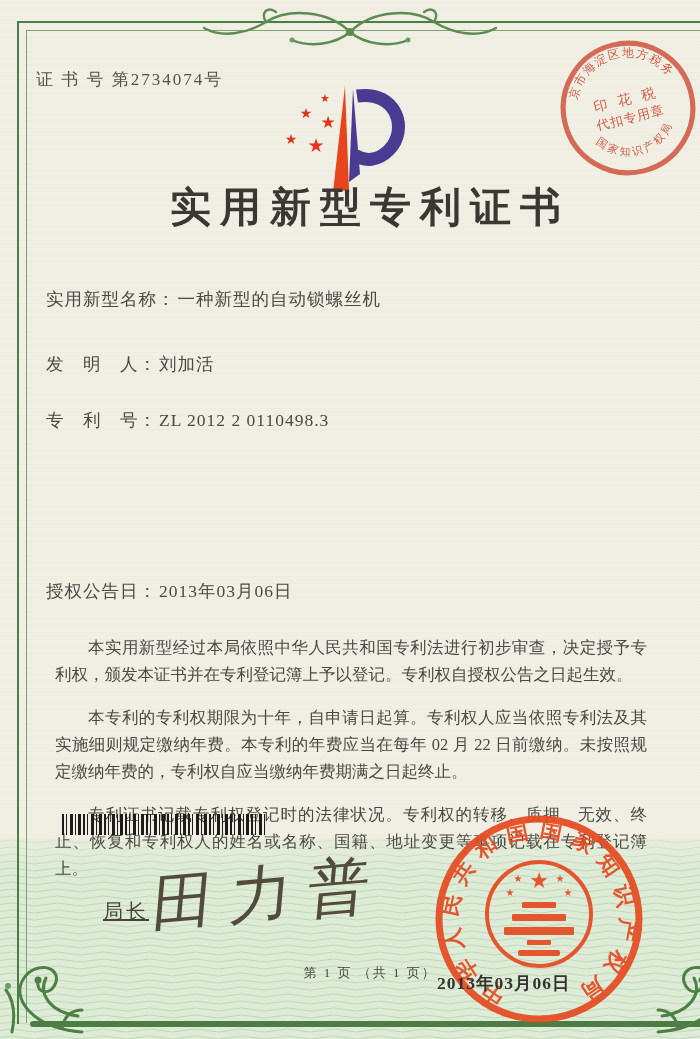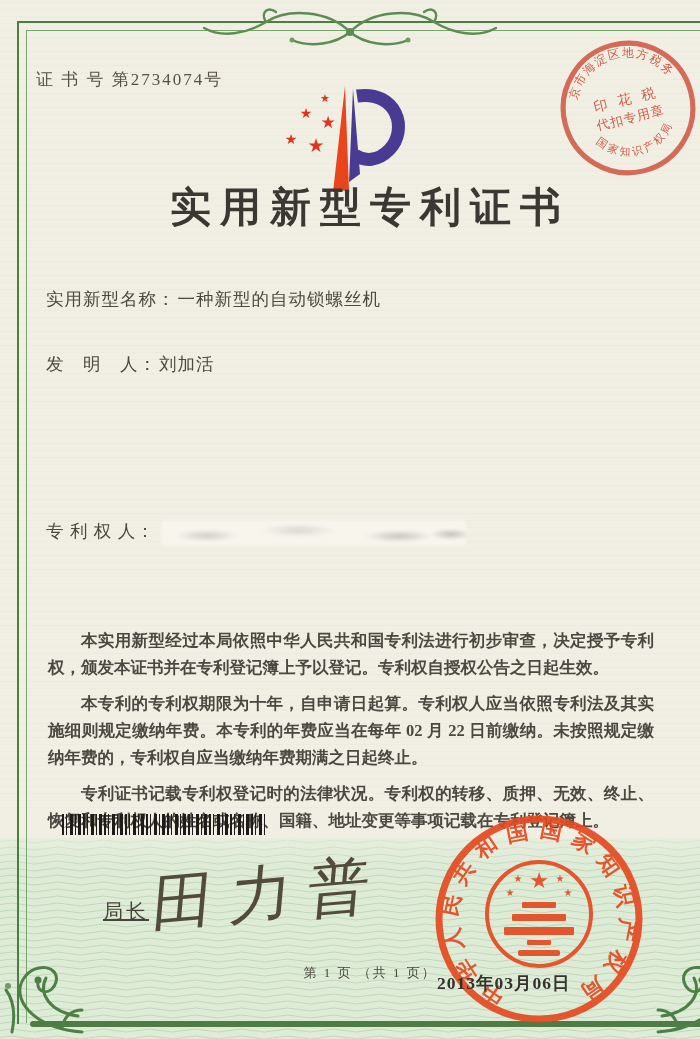--- a/index.html
+++ b/index.html
@@ -44,21 +44,21 @@
     margin-left:6px; border-radius:4px; filter:blur(1.6px);
     background:
       radial-gradient(ellipse 45px 9px at 15% 60%, rgba(140,140,138,.38), transparent 70%),
       radial-gradient(ellipse 55px 10px at 45% 40%, rgba(150,150,148,.30), transparent 70%),
       radial-gradient(ellipse 50px 9px at 78% 62%, rgba(120,120,118,.38), transparent 70%),
       radial-gradient(ellipse 30px 8px at 95% 55%, rgba(110,110,108,.40), transparent 70%),
       #f7f5ec;}
   
   .body-text{position:absolute; left:39px; width:624px; top:618px;
     font-size:16.5px; line-height:27px; color:#4b4841; text-align:justify;}
-  .body-text p{margin:9px; text-indent:2em;font-weight:bold;}
+  .body-text p{margin:16px; text-indent:2em;}
   
   .barcode{position:absolute; left:62px; top:814px; width:203px; height:21px;
     background:repeating-linear-gradient(90deg,
       #1d1c1a 0 2px, transparent 2px 4px,
       #1d1c1a 4px 5px, transparent 5px 8px,
       #1d1c1a 8px 11px, transparent 11px 13px,
       #1d1c1a 13px 14px, transparent 14px 16px,
       #1d1c1a 16px 19px, transparent 19px 21px);}
   
   .sig-label{position:absolute; left:103px; top:898px; font-size:20px; letter-spacing:3px; color:#47443c;text-decoration:underline;}
@@ -164,22 +164,25 @@
   </svg>
 
   <div class="doc-title">实用新型专利证书</div>
 
   <div class="field-row" style="top:287px">
     <span>实用新型名称：</span><span class="val">一种新型的自动锁螺丝机</span>
   </div>
   <div class="field-row" style="top:352px">
     <span>发　明　人：</span><span class="val">刘加活</span>
   </div>
-  <div class="field-row" style="top:519px">
-    <span>专 利 权 人：</span><span class="redacted"></span>
+  <div class="field-row" style="top:408px">
+    <span>专　利　号：</span><span class="val">ZL 2012 2 0110498.3</span>
+  </div>
+  <div class="field-row" style="top:579px">
+    <span>授权公告日：</span><span class="val">2013年03月06日</span>
   </div>
 
   <div class="body-text">
     <p>本实用新型经过本局依照中华人民共和国专利法进行初步审查，决定授予专利权，颁发本证书并在专利登记簿上予以登记。专利权自授权公告之日起生效。</p>
     <p>本专利的专利权期限为十年，自申请日起算。专利权人应当依照专利法及其实施细则规定缴纳年费。本专利的年费应当在每年 02 月 22 日前缴纳。未按照规定缴纳年费的，专利权自应当缴纳年费期满之日起终止。</p>
     <p>专利证书记载专利权登记时的法律状况。专利权的转移、质押、无效、终止、恢复和专利权人的姓名或名称、国籍、地址变更等事项记载在专利登记簿上。</p>
   </div>
 
   <div class="barcode"></div>
 

